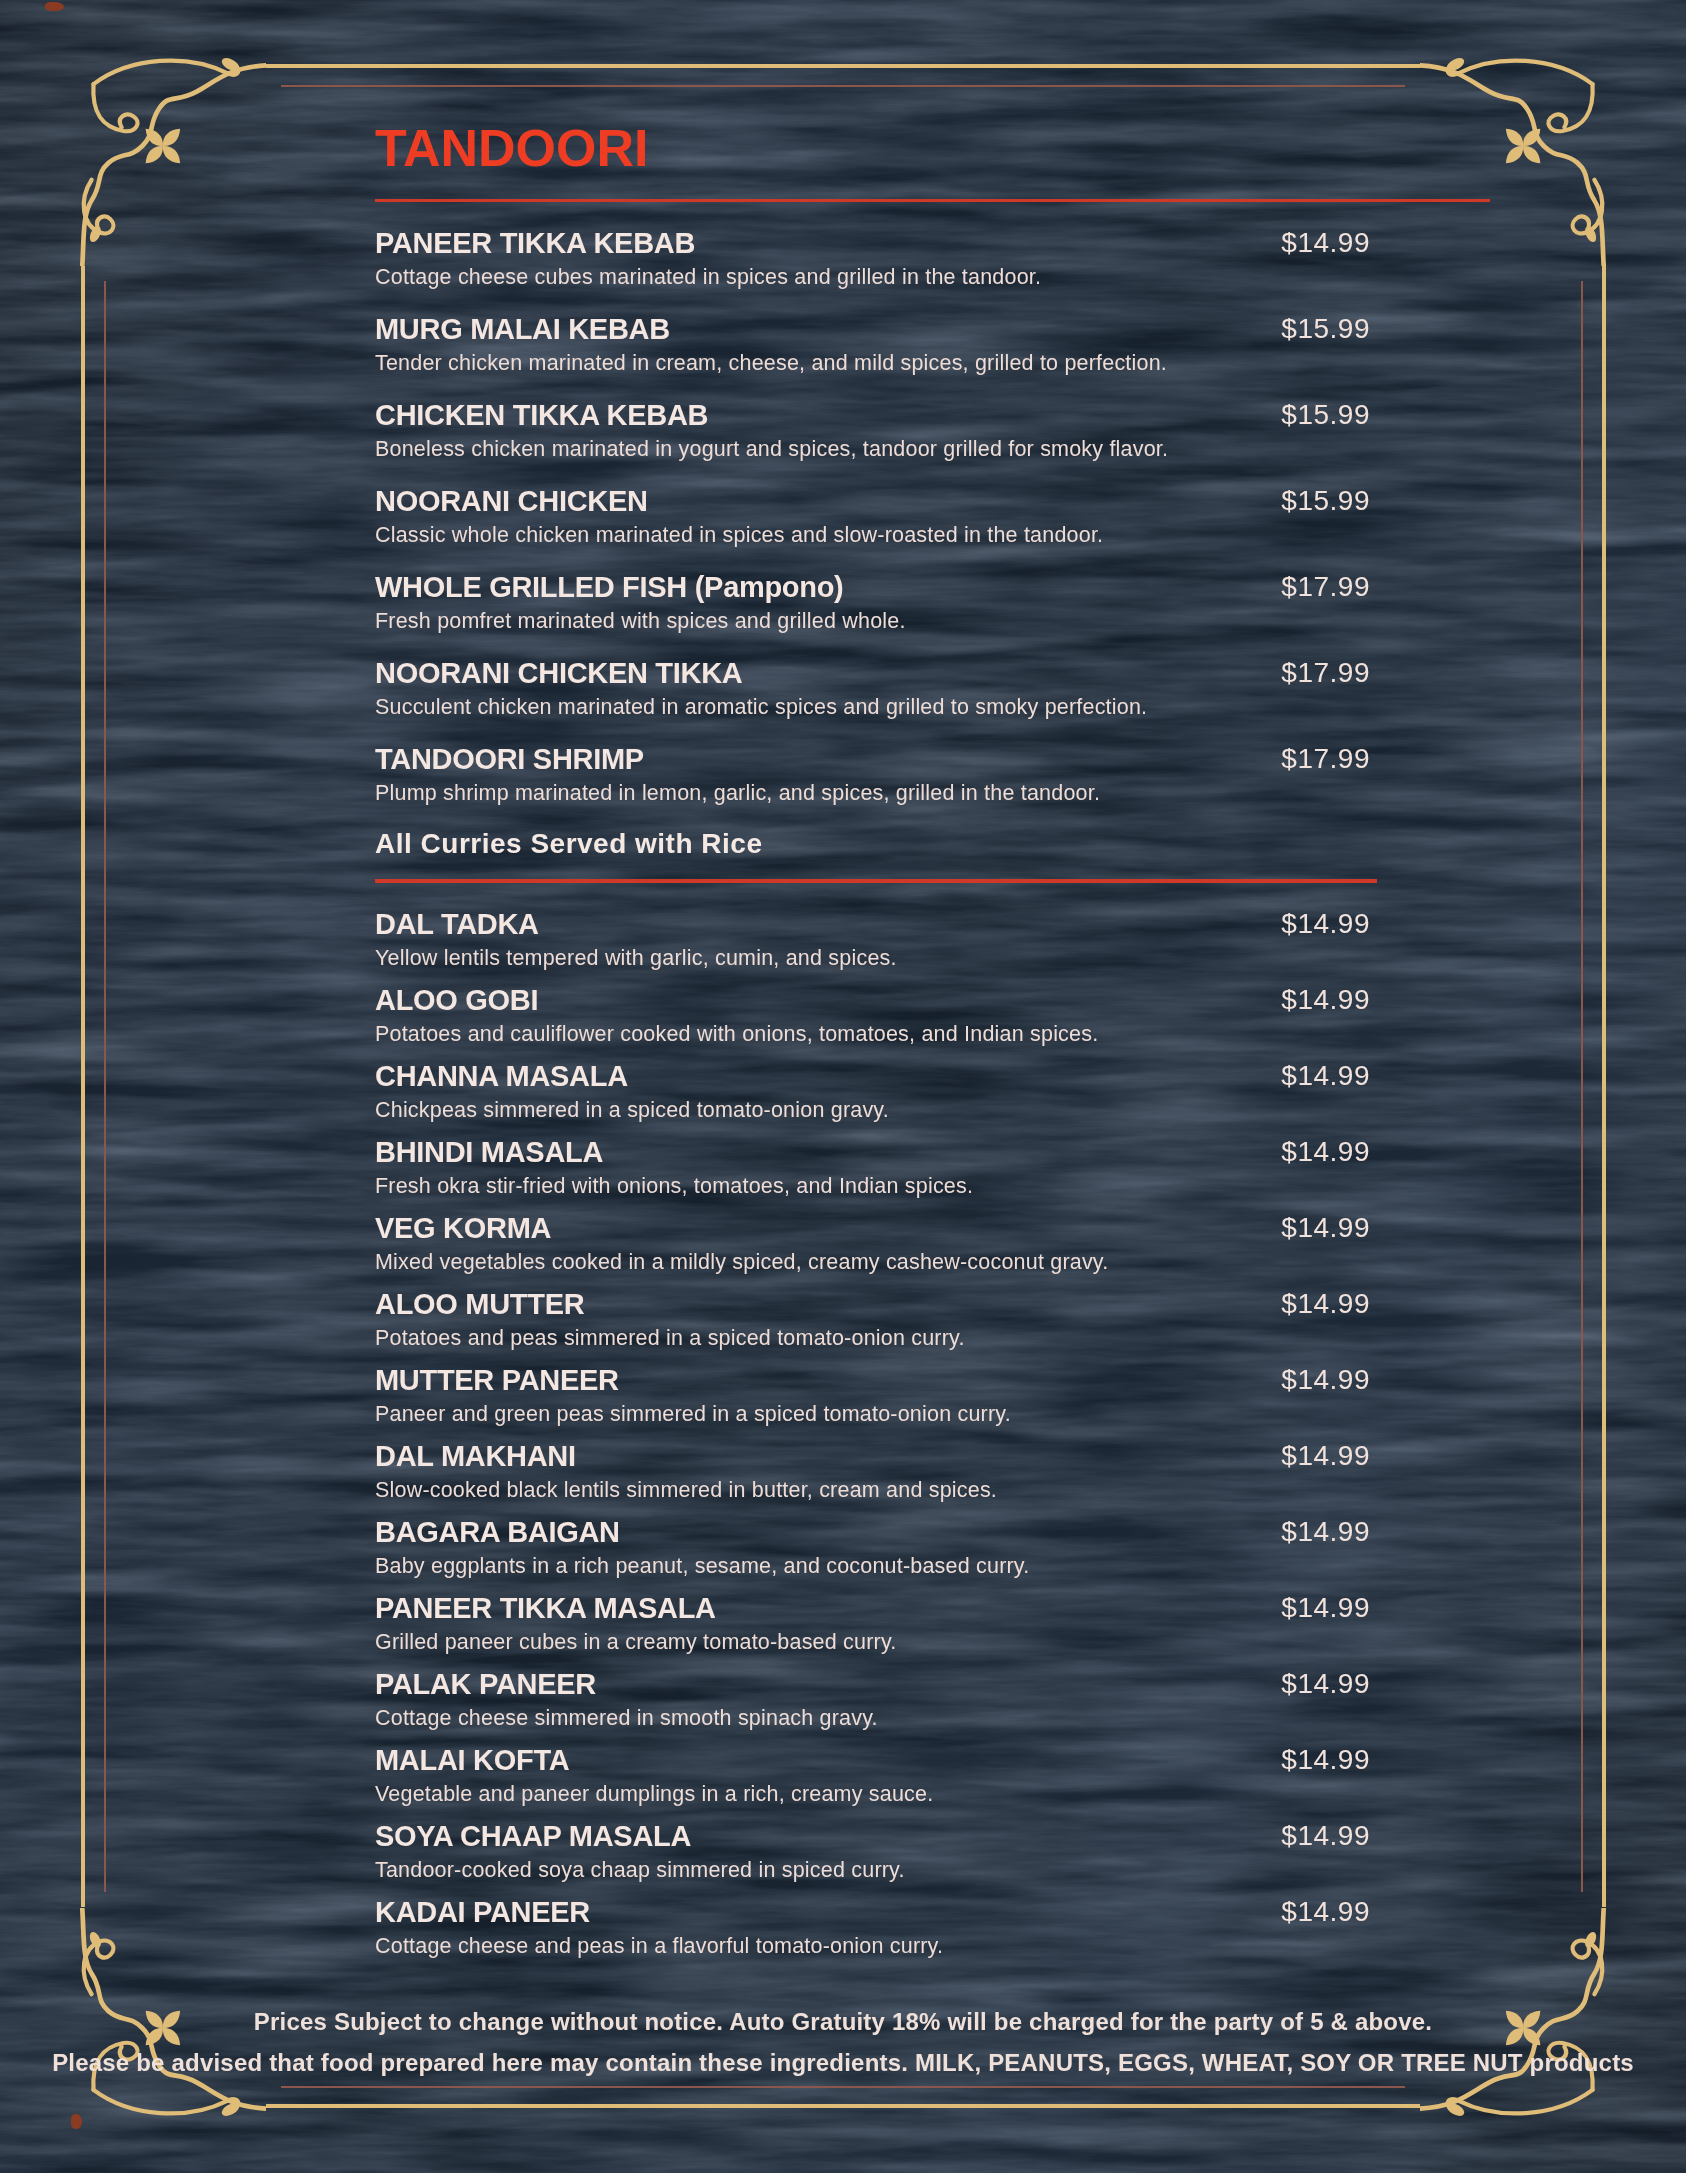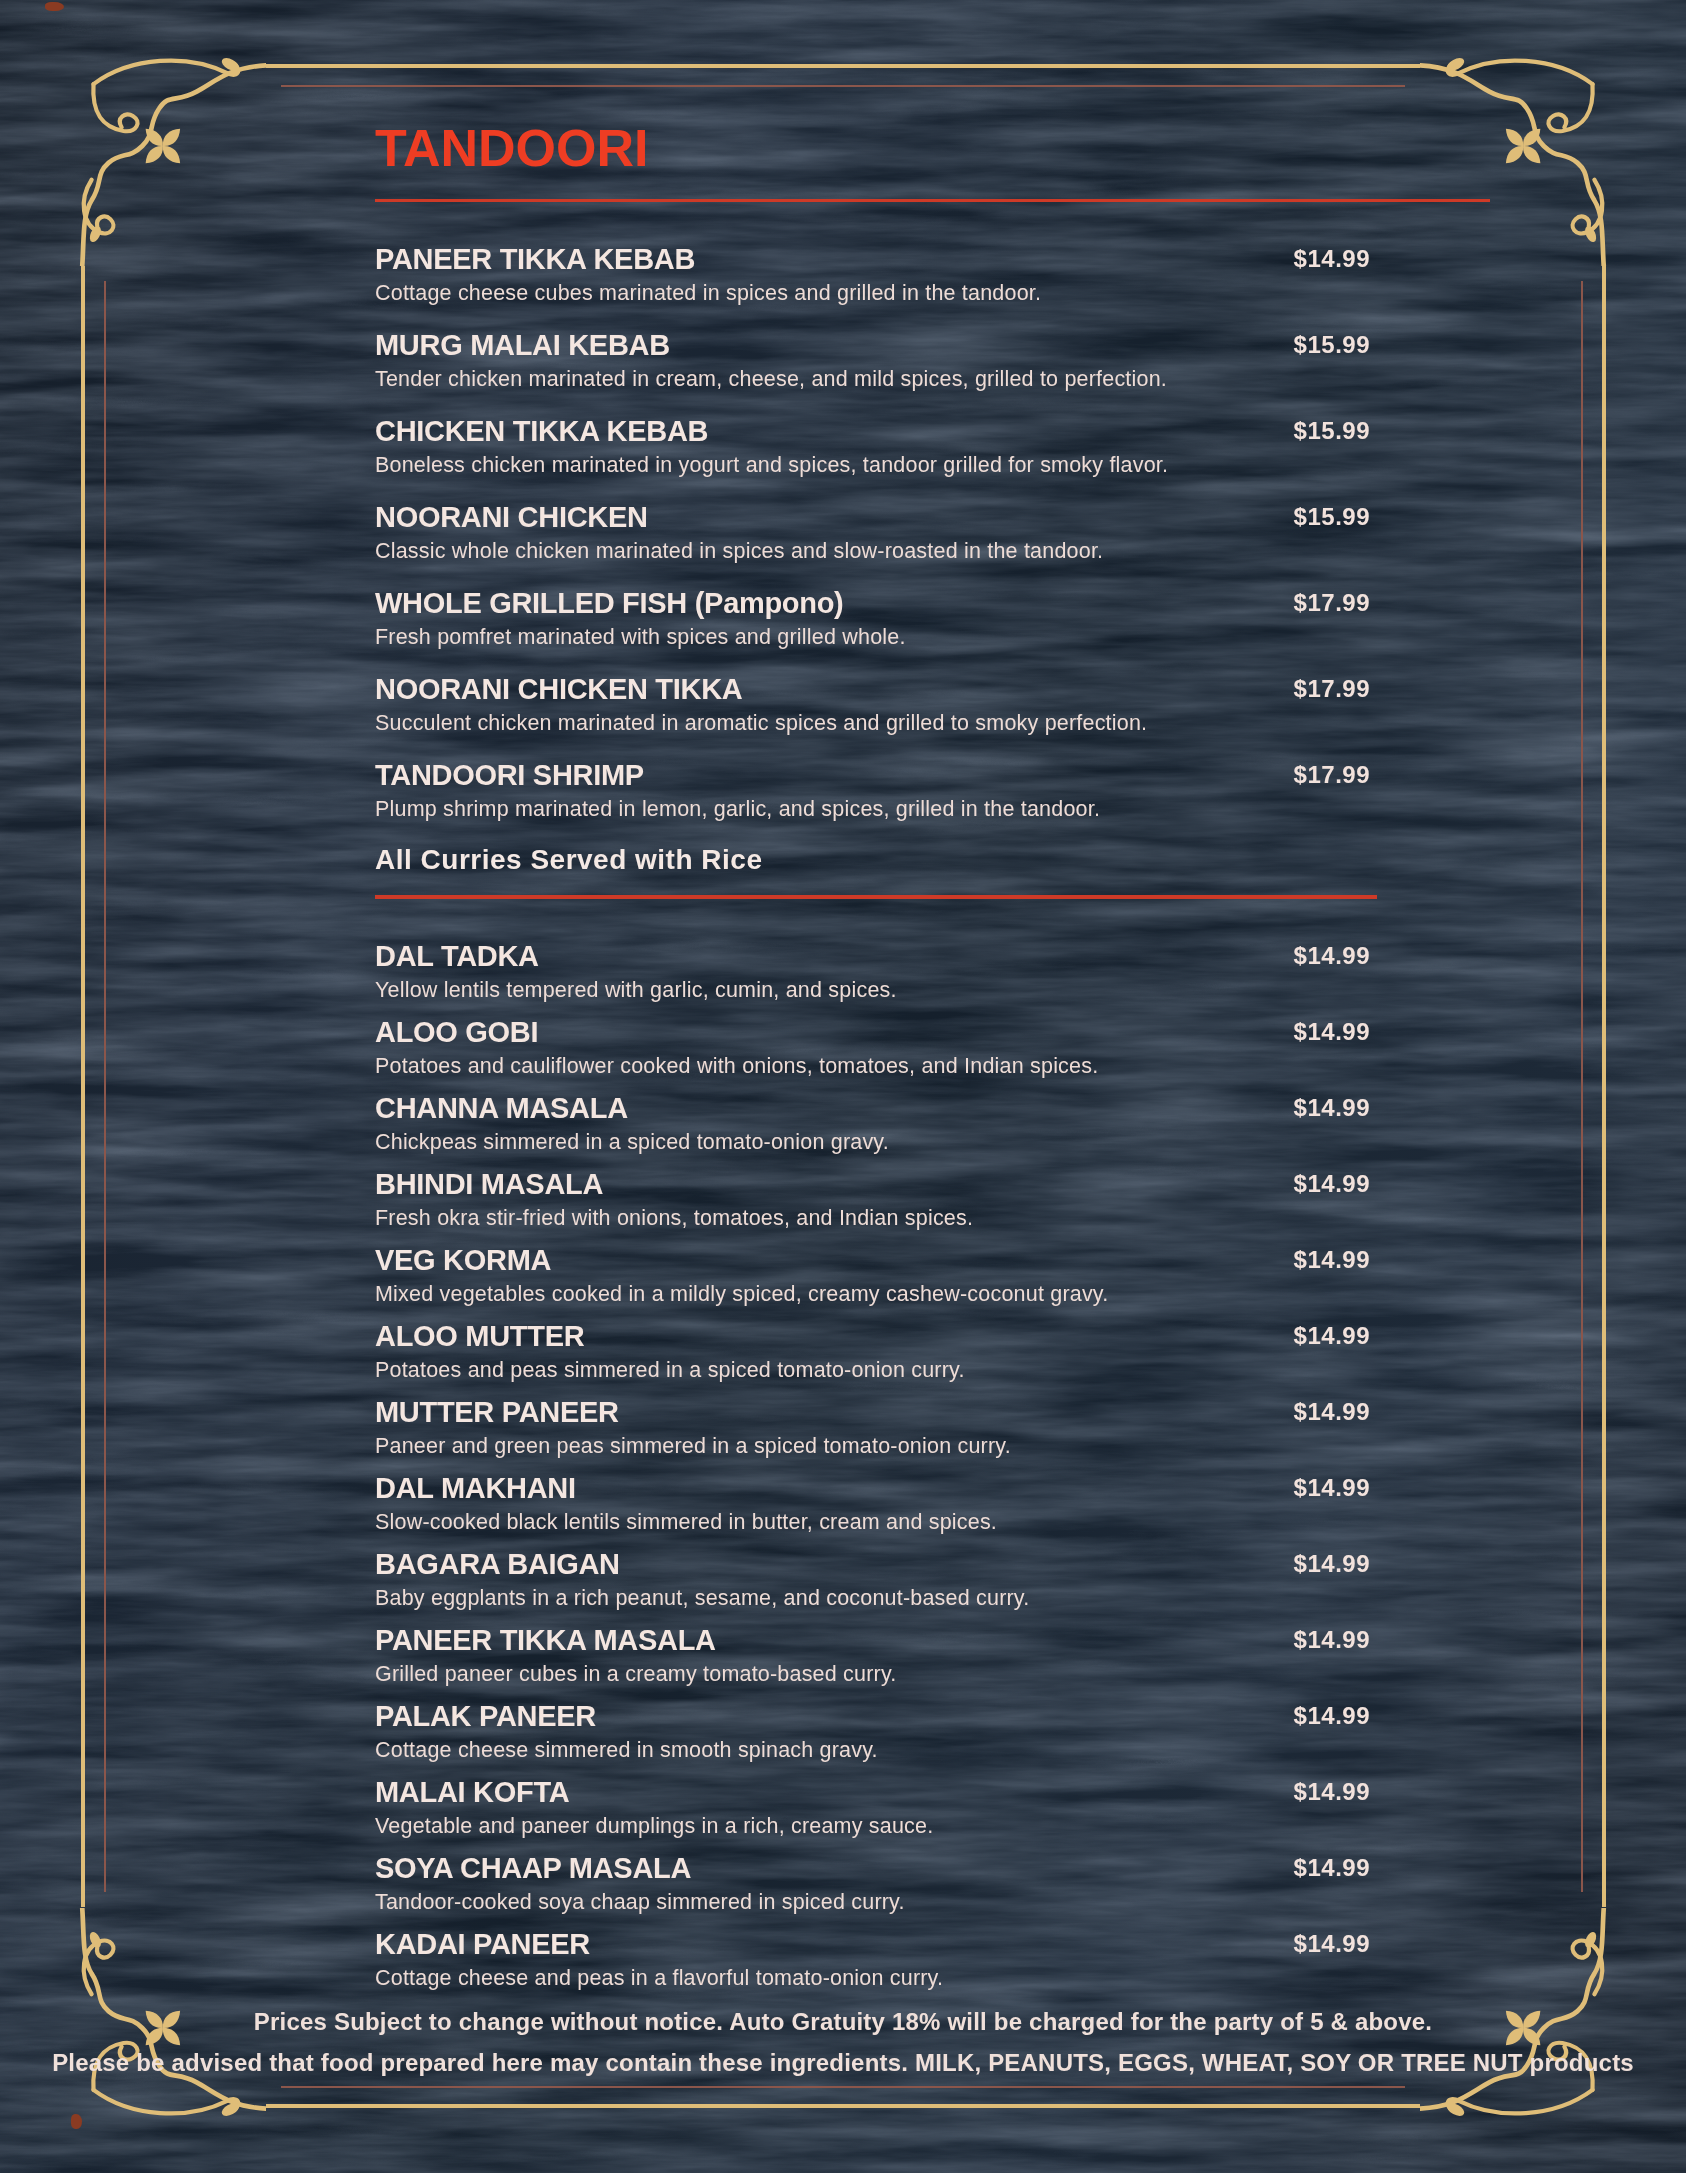--- a/index.html
+++ b/index.html
@@ -35,27 +35,27 @@
   .content{position:absolute;left:375px;top:0;width:995px;}
   .section-head{display:flex;align-items:baseline;gap:24px;}
   .section-title{margin:0;font-size:52px;line-height:56px;font-weight:bold;color:#ee3d23;letter-spacing:0;text-align:right;}
   .section-subtitle{font-size:28px;font-weight:bold;color:#f5e9e4;letter-spacing:0.5px;text-align:right;}
   .section-subtitle:empty{display:none;}
   .rule{height:3.7px;background:#ce3a27;margin:0;}
   .sec-tandoori{margin-top:120px;}
   .sec-tandoori .rule{width:1115px;margin-top:22.5px;}
   .sec-veg{margin-top:0;}
   .sec-veg .rule{width:1002px;margin-top:19px;}
-  .items{margin-top:40px;}
+  .items{margin-top:24px;}
   .menu-item{overflow:visible;}
   .sec-tandoori .menu-item{height:86px;}
   .sec-veg .menu-item{height:76px;}
   .item-row{display:flex;justify-content:space-between;align-items:flex-start;}
   .item-name{margin:0;font-size:29px;line-height:34px;font-weight:bold;letter-spacing:-0.3px;color:#f4e6e0;}
-  .item-price{font-size:24px;line-height:34px;font-weight:bold;color:#f2e2dc;letter-spacing:0.5px;}
+  .item-price{font-size:28px;line-height:34px;font-weight:normal;color:#f2e2dc;letter-spacing:0.5px;}
   .item-desc{margin:4.7px 0 0 0;font-size:21.5px;line-height:25px;font-weight:400;color:#eedcd6;letter-spacing:0.2px;}
   
   .footer{position:absolute;left:0;top:2001px;width:1686px;text-align:center;}
   .footer p{margin:0;font-size:24px;line-height:41px;font-weight:600;color:#f0e0da;letter-spacing:0.2px;}
 </style>
 </head>
 <body>
 
 <div class="page">
 

